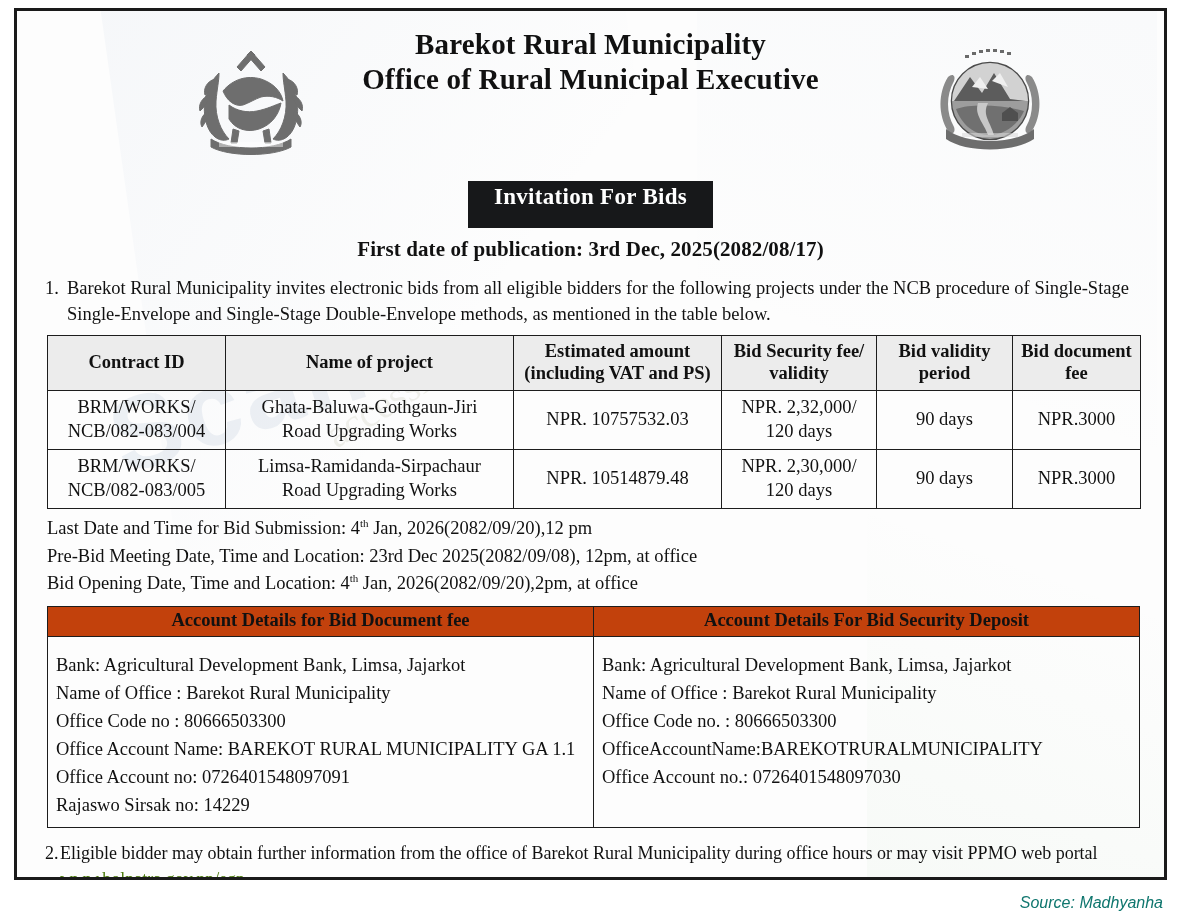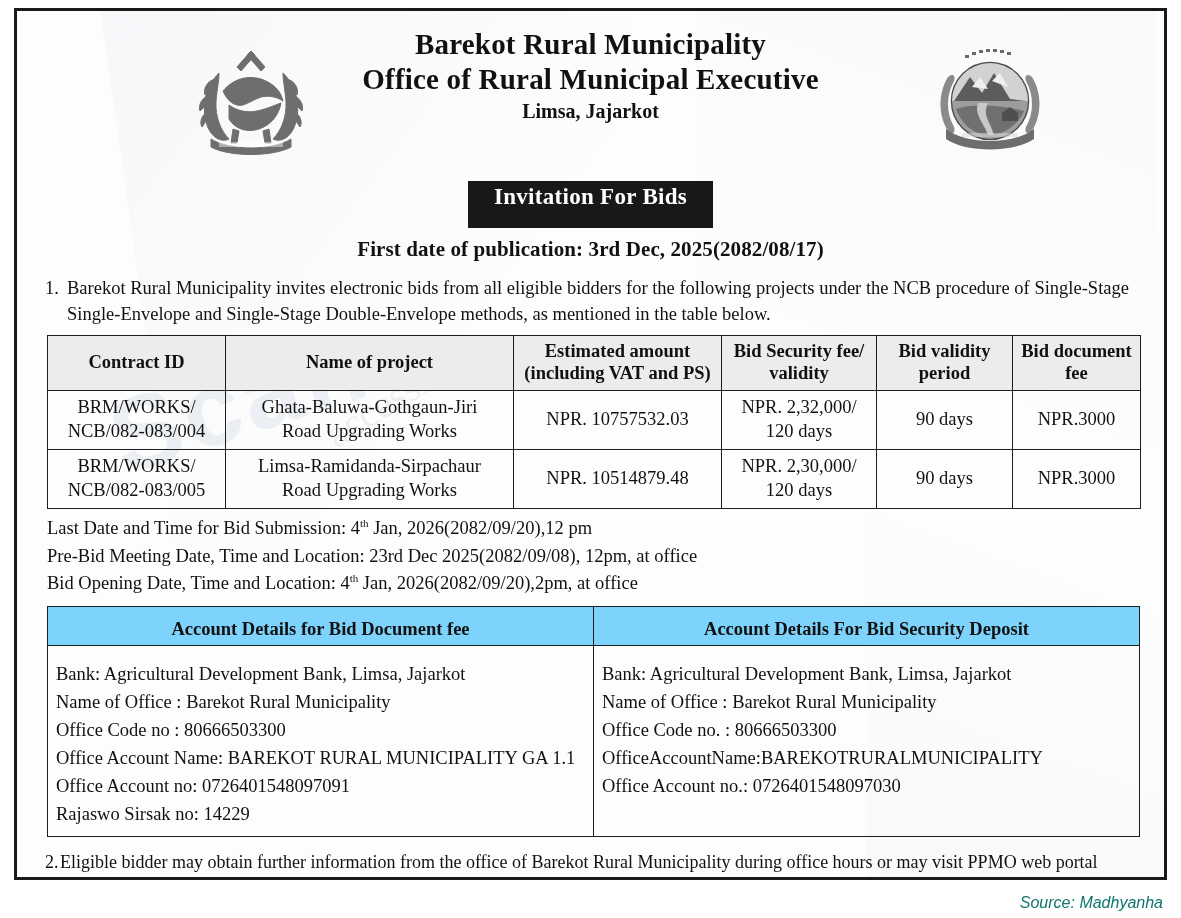--- a/index.html
+++ b/index.html
@@ -161,25 +161,25 @@
     border-collapse: collapse;
     width: 1093px;
     margin: 8px 0 0 12px;
     table-layout: fixed;
   }
   table.acct th, table.acct td {
     border: 1.6px solid #1d1d1d;
     vertical-align: top;
   }
   table.acct th {
-    background: #7dd3fc;
+    background: #c2410c;
     font-size: 18.5px;
     font-weight: bold;
     text-align: center;
-    padding: 12px 4px 5px;
+    padding: 3px 4px 5px;
   }
   table.acct td {
     font-size: 18.5px;
     padding: 14px 8px 8px;
     line-height: 1.52;
   }
   table.acct td.left-cell  { width: 601px; }
   table.acct td.right-cell { width: 492px; }
   .acct-line { white-space: nowrap; }
 
@@ -251,21 +251,20 @@
           </g>
           <g fill="#ffffff">
             <rect x="34" y="103" width="64" height="5" opacity=".45"></rect>
           </g>
         </svg>
       </span>
 
       <div class="title-block">
         <div class="org-line1">Barekot Rural Municipality</div>
         <div class="org-line2">Office of Rural Municipal Executive</div>
-        <div class="org-line3">Limsa, Jajarkot</div>
       </div>
 
       <span class="logo-right">
         <svg viewBox="0 0 116 112" width="116" height="112" aria-hidden="true">
 
           <g fill="#8a8a8a">
             <path d="M16 34 C6 50 6 72 16 88 C20 92 24 90 22 84 C14 70 14 52 22 38 C24 32 20 30 16 34 Z"></path>
             <path d="M100 34 C110 50 110 72 100 88 C96 92 92 90 94 84 C102 70 102 52 94 38 C92 32 96 30 100 34 Z"></path>
           </g>
 

